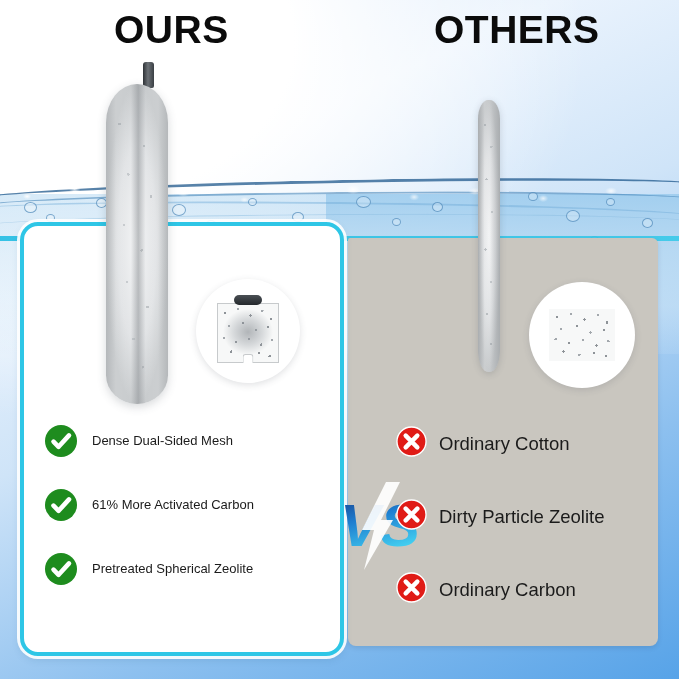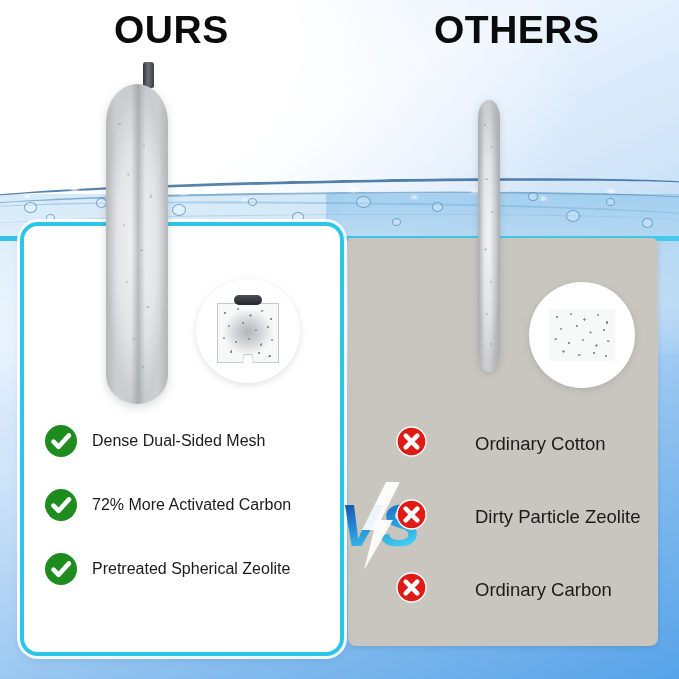--- a/index.html
+++ b/index.html
@@ -178,25 +178,25 @@
     pointer-events:none;
     margin-left:46px;
   }
   #vs-badge svg{display:block;overflow:visible;}
 
   
   .list{position:absolute;}
   #list-ours{left:44px;top:424px;width:290px;}
   #list-others{left:396px;top:426px;width:260px;}
   .row{display:flex;align-items:flex-start;margin-bottom:26px;}
-  #list-others .row{margin-bottom:38px;gap:36px;}
+  #list-others .row{margin-bottom:38px;}
   .icon{flex:0 0 auto;margin-right:14px;}
   #list-others .icon{margin-right:12px;}
   .row-label{
-    font-size:16px;color:#1b1b1b;line-height:25px;padding-top:4px;
+    font-size:13px;color:#1b1b1b;line-height:25px;padding-top:4px;
   }
   #list-others .row-label{font-size:18.5px;padding-top:5px;}
 </style>
 </head>
 <body>
 
 <div id="stage">
 
   <div class="water-band">
     <div class="water-body left-half"></div>
@@ -284,21 +284,21 @@
       <span class="row-label">Dense Dual-Sided Mesh</span>
     </div>
 
     <div class="row">
       <span class="icon">
         <svg width="34" height="34" viewBox="0 0 34 34">
           <circle cx="17" cy="17" r="16" fill="#1e8c1e"></circle>
           <path d="M9.5 17.6 L14.6 22.8 L25 11.4" fill="none" stroke="#ffffff" stroke-width="4.6" stroke-linecap="round" stroke-linejoin="round"></path>
         </svg>
       </span>
-      <span class="row-label">72% More Activated Carbon</span>
+      <span class="row-label">61% More Activated Carbon</span>
     </div>
 
     <div class="row">
       <span class="icon">
         <svg width="34" height="34" viewBox="0 0 34 34">
           <circle cx="17" cy="17" r="16" fill="#1e8c1e"></circle>
           <path d="M9.5 17.6 L14.6 22.8 L25 11.4" fill="none" stroke="#ffffff" stroke-width="4.6" stroke-linecap="round" stroke-linejoin="round"></path>
         </svg>
       </span>
       <span class="row-label">Pretreated Spherical Zeolite</span>

